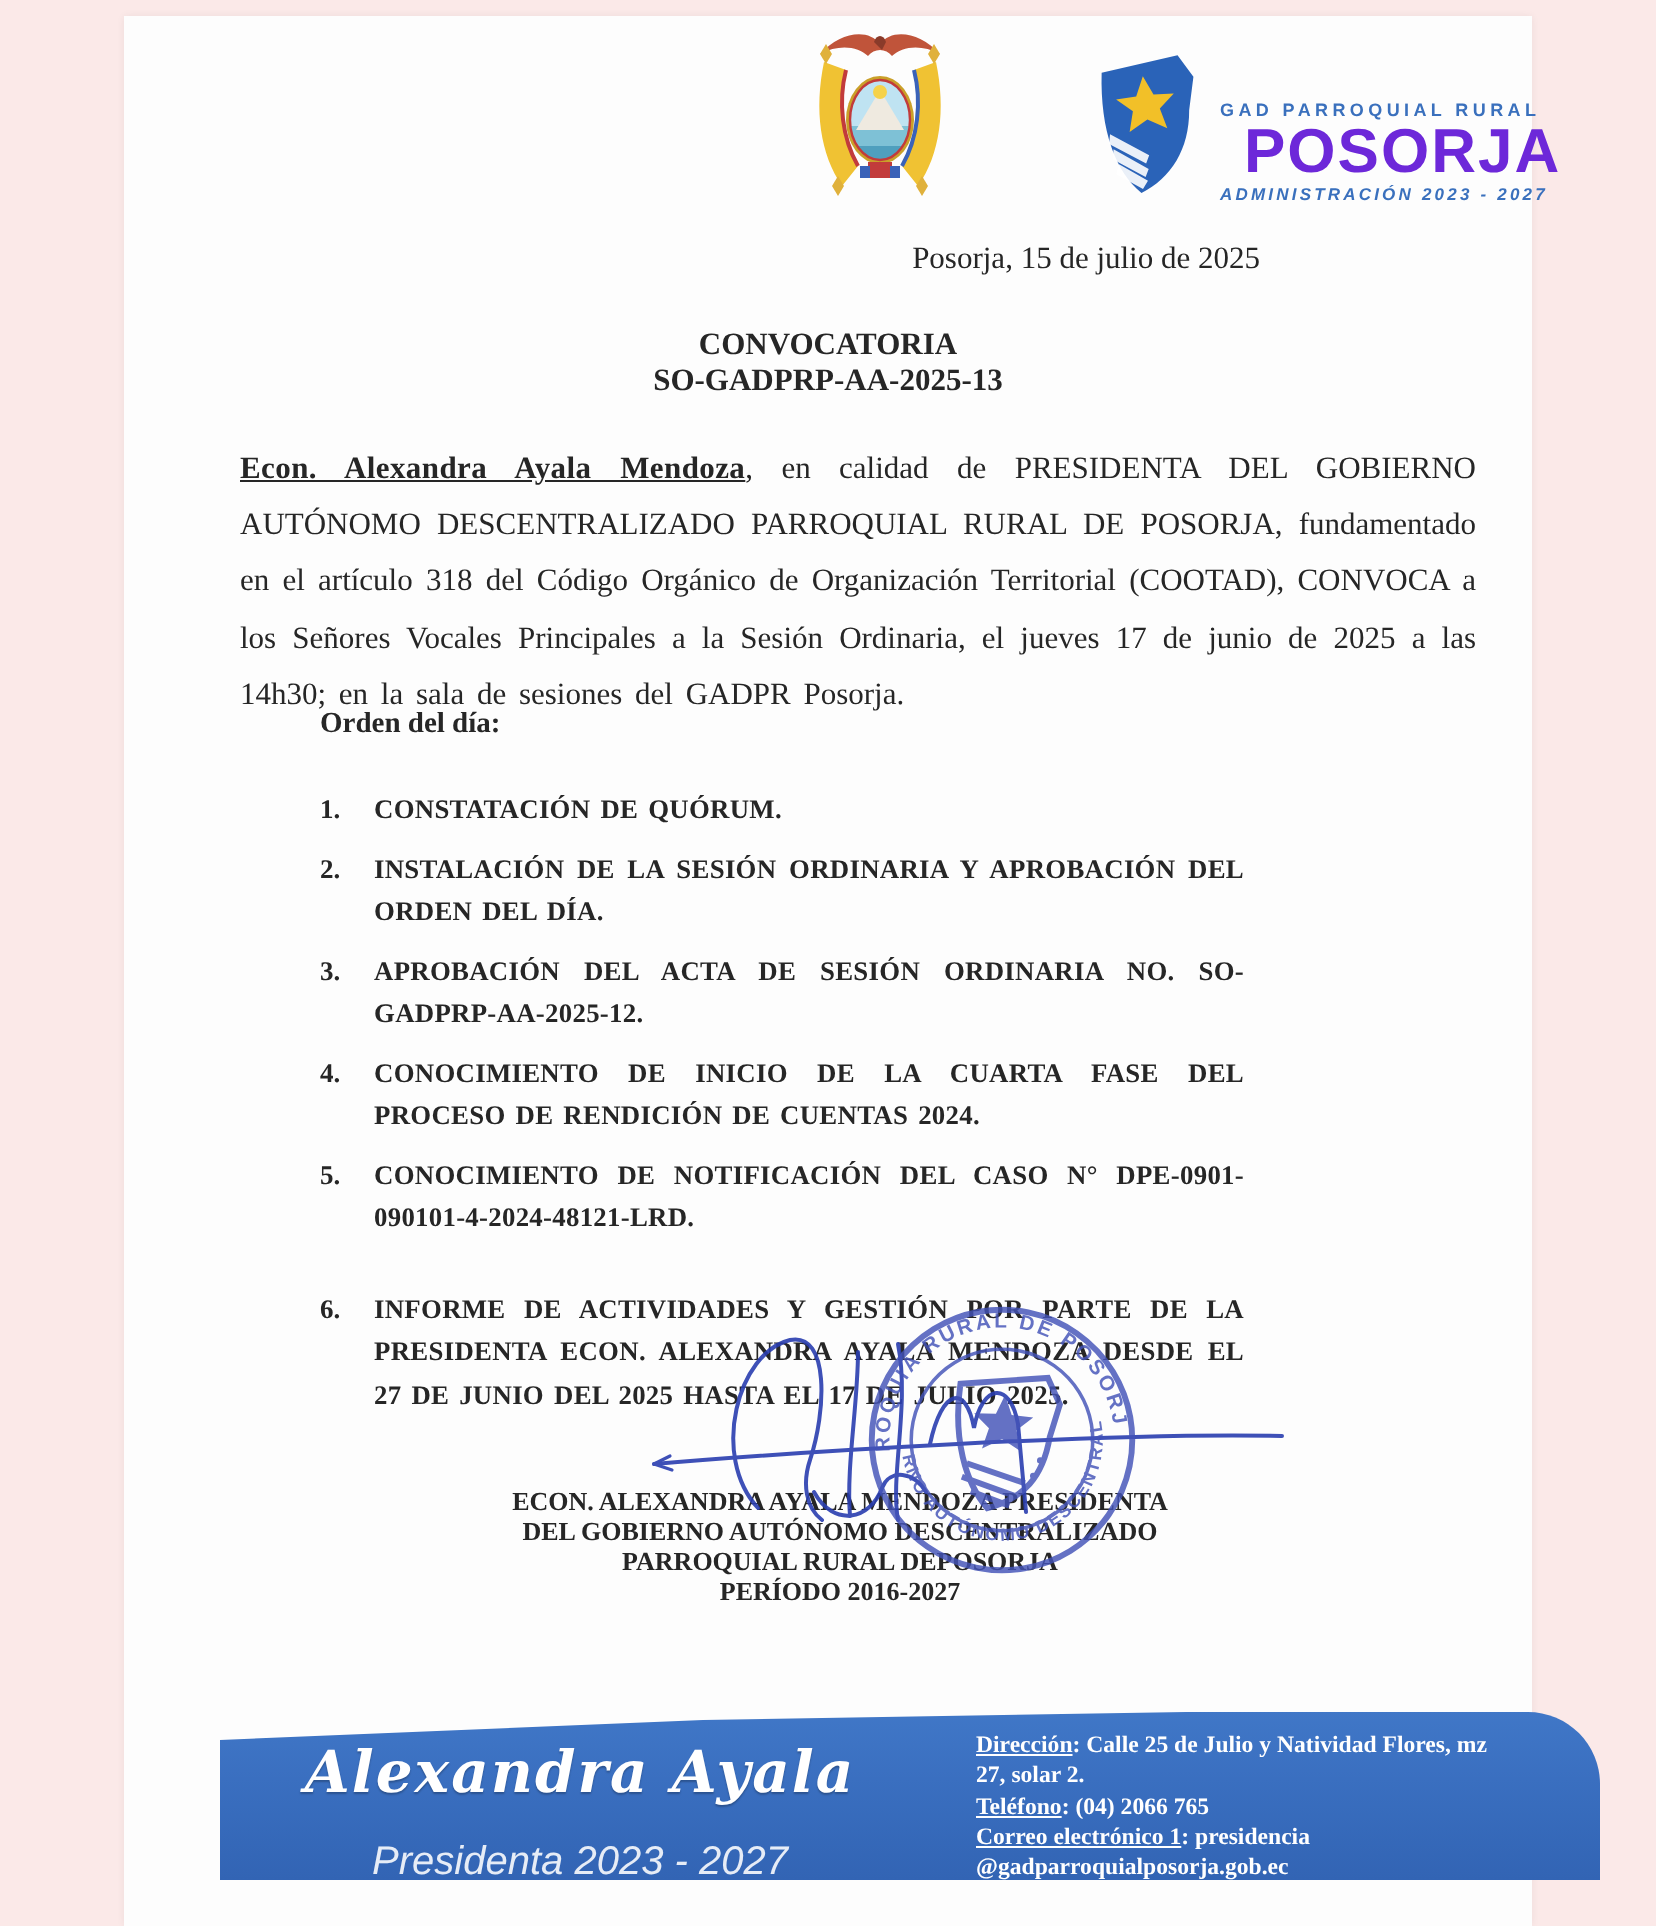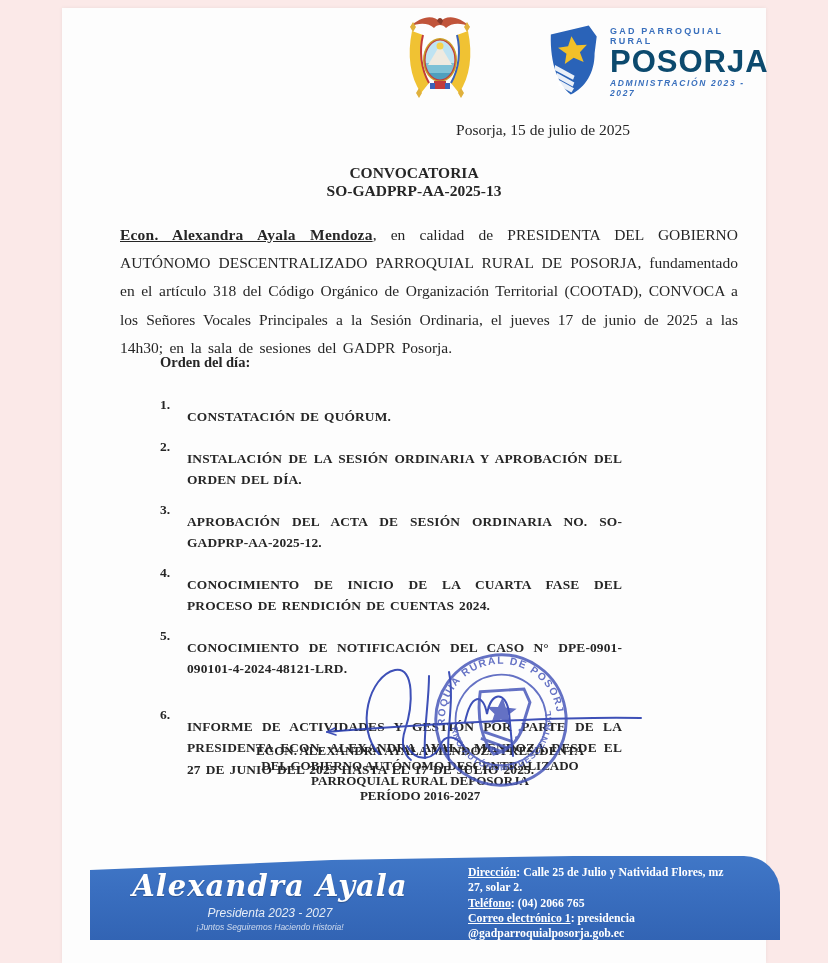--- a/index.html
+++ b/index.html
@@ -11,63 +11,63 @@
     position:relative;
     overflow:hidden;
   }
   .page {
     position:absolute; left:62px; top:8px; width:704px; height:955px;
     background:#fdfdfd;
     box-shadow:0 0 4px rgba(0,0,0,0.06);
   }
   
   .coat-of-arms { position:absolute; left:338px; top:5px; width:80px; height:98px; }
-  .logo { position:absolute; left:484px; top:14px; width:200px; height:80px; display:flex; align-items:center; }
+  .logo { position:absolute; left:484px; top:14px; width:200px; height:80px; display:flex; align-items:flex-end; }
   .logo-shield { width:58px; height:76px; flex:none; }
   .logo-text { margin-left:6px; display:flex; flex-direction:column; }
   .logo-line1 { font-family:"Liberation Sans",sans-serif; font-size:9px; font-weight:bold; letter-spacing:2.2px; color:#3a70bd; }
-  .logo-name  { font-family:"Liberation Sans",sans-serif; font-size:31px; font-weight:bold; letter-spacing:1px; color:#0c4a6e; line-height:32px; }
+  .logo-name  { font-family:"Liberation Sans",sans-serif; font-size:31px; font-weight:bold; letter-spacing:1px; color:#6d28d9; line-height:32px;margin-left:12px; }
   .logo-line2 { font-family:"Liberation Sans",sans-serif; font-size:8.5px; font-weight:bold; letter-spacing:1.6px; color:#3a70bd; font-style:italic; }
   
   .date-line { position:absolute; top:113px; right:136px; font-size:15.5px; }
   .doc-title { position:absolute; left:0; top:156px; width:100%; text-align:center; font-weight:bold; font-size:15.5px; line-height:18px; }
   
   .intro {
     position:absolute; left:58px; top:213px; width:618px;
     font-size:15.5px; line-height:28.2px; text-align:justify; word-spacing:2.5px;
   }
   .intro b { letter-spacing:0.2px;text-decoration:underline; }
   
   .agenda { position:absolute; left:98px; top:346px; width:462px; }
   .agenda-heading { font-weight:bold; font-size:14.5px; }
   .agenda-list { margin-top:23px; }
   .agenda-row { display:flex; margin-bottom:8px; }
   .agenda-num { width:27px; flex:none; font-weight:bold; font-size:13.5px; line-height:21.5px; }
-  .agenda-text { flex:1; font-weight:bold; font-size:13.4px; line-height:21.5px; text-align:justify; word-spacing:1.5px; letter-spacing:0.15px;margin-top:12px; }
+  .agenda-text { flex:1; font-weight:bold; font-size:13.4px; line-height:21.5px; text-align:justify; word-spacing:1.5px; letter-spacing:0.15px; }
   .agenda-row.gap-before { margin-top:24px; }
   
   .signature-svg { position:absolute; left:255px; top:650px; width:340px; height:120px; z-index:3; }
   .stamp { position:absolute; left:364px; top:638px; width:150px; height:148px; z-index:4; opacity:0.82; }
   .signature-block { position:absolute; left:128px; top:736px; width:460px; text-align:center; font-weight:bold; font-size:13px; line-height:14.5px; z-index:2; }
   .signature-block div { margin-bottom:0.5px; }
   
   .footer-banner {
-    position:absolute; left:28px; top:848px; width:690px; height:84px;
+    position:absolute; left:48px; top:848px; width:690px; height:84px;
     background:linear-gradient(180deg,#4077c7 0%,#3a6fc0 40%,#3264b4 100%);
     border-radius:6px 36px 0 0;
     clip-path:polygon(0 14px, 35% 4px, 70% 0, 100% 0, 100% 100%, 0 100%);
     color:#fff; z-index:5;
   }
   .footer-left { position:absolute; left:30px; top:14px; width:300px; text-align:center; }
   .footer-name {
     font-family:"DejaVu Serif", serif; font-style:italic; font-weight:bold;
     font-size:29px; line-height:32px; letter-spacing:1px;
     text-shadow:0 1px 1px rgba(0,0,0,0.25);
   }
-  .footer-role { font-family:"Liberation Sans",sans-serif; font-style:italic; font-size:12px; color:rgba(255,255,255,0.88); margin-top:4px; }
+  .footer-role { font-family:"Liberation Sans",sans-serif; font-style:italic; font-size:20px; color:rgba(255,255,255,0.88); margin-top:18px; }
   .footer-slogan { font-family:"Liberation Sans",sans-serif; font-style:italic; font-size:8.5px; color:rgba(255,255,255,0.75); margin-top:2px; }
   .footer-right { position:absolute; left:378px; top:9px; width:272px; font-size:11.8px; font-weight:bold; line-height:15.3px; }
   .footer-right .lbl { text-decoration:underline;margin-top:20px; }
 </style>
 </head>
 <body>
 
 <div class="page">
 
   <svg class="coat-of-arms" viewBox="0 0 80 98">

